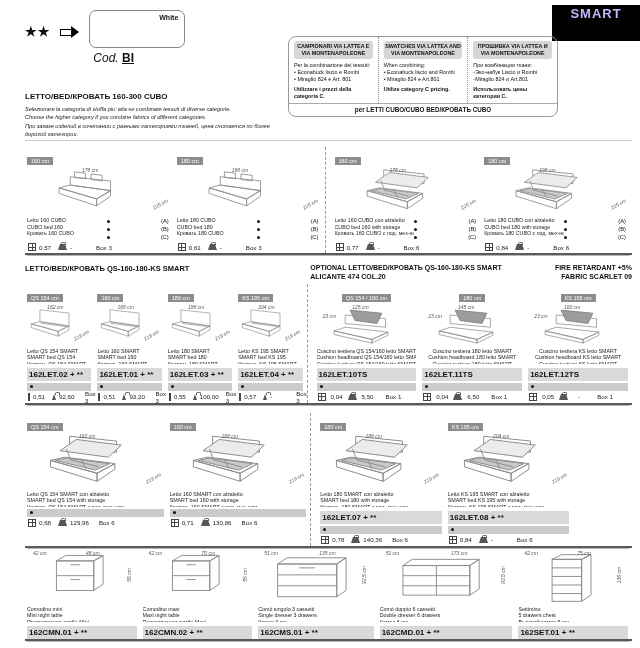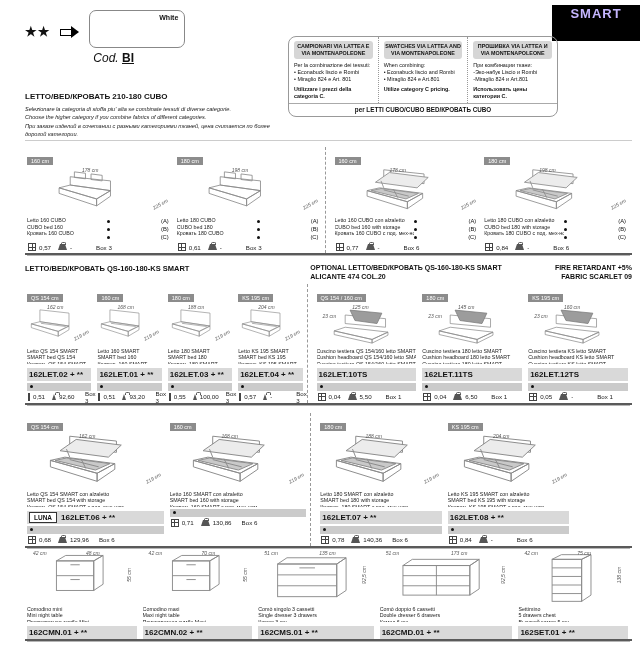--- a/index.html
+++ b/index.html
@@ -35,21 +35,21 @@
   .cubotitle{position:absolute;top:92px;left:25px;width:258px;}
   .cubotitle h2{margin:0 0 4px 0;font-size:8px;}
   .cubotitle .note{font-style:italic;font-size:5.6px;line-height:1.5;color:#222;}
   
   .main{position:absolute;top:140px;left:25px;width:607px;}
   .row{display:flex;border-bottom:2px solid #5a5a5a;box-shadow:0 3px 0 -2px #b5b5b5;}
   .row1{border-top:1px solid #ccc;padding-top:6px;}
   .half{display:grid;}
   .r1L,.r1R{width:50%;grid-template-columns:1fr 1fr;}
   .r2L{width:47%;grid-template-columns:repeat(4,1fr);}
-  .r2R{width:53%;grid-template-columns:repeat(3,1fr);}
+  .r2R{width:53%;grid-template-columns:repeat(3,1fr);text-align:center;}
   .r3L{width:47%;grid-template-columns:1fr 1fr;}
   .r3R{width:42%;grid-template-columns:1fr 1fr;}
   .dashL{border-left:1px dashed #999;padding-left:7px;}
   .row4{display:grid;grid-template-columns:1fr 1fr 1.05fr 1.2fr 1fr;border-bottom:2px solid #5a5a5a;box-shadow:0 3px 0 -2px #b5b5b5;}
   
   .sec2head{display:flex;margin:9px 0 2px 0;}
   .sec2head .t1{width:47%;font-size:7.5px;font-weight:bold;}
   .sec2head .t2{width:33%;font-size:7px;font-weight:bold;line-height:1.25;}
   .sec2head .t3{width:20%;font-size:7px;font-weight:bold;text-align:right;line-height:1.25;}
   .sec4head{margin:8px 0 4px 0;font-size:7.5px;font-weight:bold;}
@@ -215,21 +215,21 @@
           <div class="ip-line">При комбинации ткани:</div>
           <div class="ip-line">-Эко-набук Liscio и Rombi</div>
           <div class="ip-line">-Miraglio 824 и Art.801</div>
           <div class="ip-foot">Использовать цены категории С.</div>
         </div>
       </div>
     <div class="ip-bottom">per LETTI CUBO/CUBO BED/КРОВАТЬ CUBO</div>
   </div>
 
   <div class="cubotitle">
-    <h2>LETTO/BED/КРОВАТЬ 210-180 CUBO</h2>
+    <h2>LETTO/BED/КРОВАТЬ 160-300 CUBO</h2>
     <div class="note">Selezionare la categoria di stoffa piu' alta se combinate tessuti di diverse categorie.</div>
     <div class="note">Choose the higher category if you combine fabrics of different categories.</div>
     <div class="note">При заказе изделий в сочетании с разными категориями тканей, цена считается по более дорогой категории.</div>
   </div>
 
   <div class="main">
 
     <div class="row row1">
       <div class="half r1L">
 
@@ -624,24 +624,20 @@
                 <use href="#bedstorage" xlink:href="#bedstorage"></use>
               </svg>
               <i class="dim w">162 cm</i>
               <i class="dim d">219 cm</i>
             </div>
             <div class="names">
               <span>Letto QS 154 SMART con alzaletto</span>
               <span>SMART bed QS 154 with storage</span>
               <span>Кровать QS 154 SMART с под. мех-ном</span>
             </div>
-            <div class="codeband">
-              <span class="badge">LUNA</span>
-              <span class="code">162LET.06 + **</span>
-            </div>
             <div class="dotband">
               <b class="dot"></b>
             </div>
             <div class="foot">
               <span class="ico vol"></span>
               <span class="num">0,68</span>
               <span class="ico kg"></span>
               <span class="num">129,96</span>
               <span class="boxlbl">Box 6</span>
             </div>

